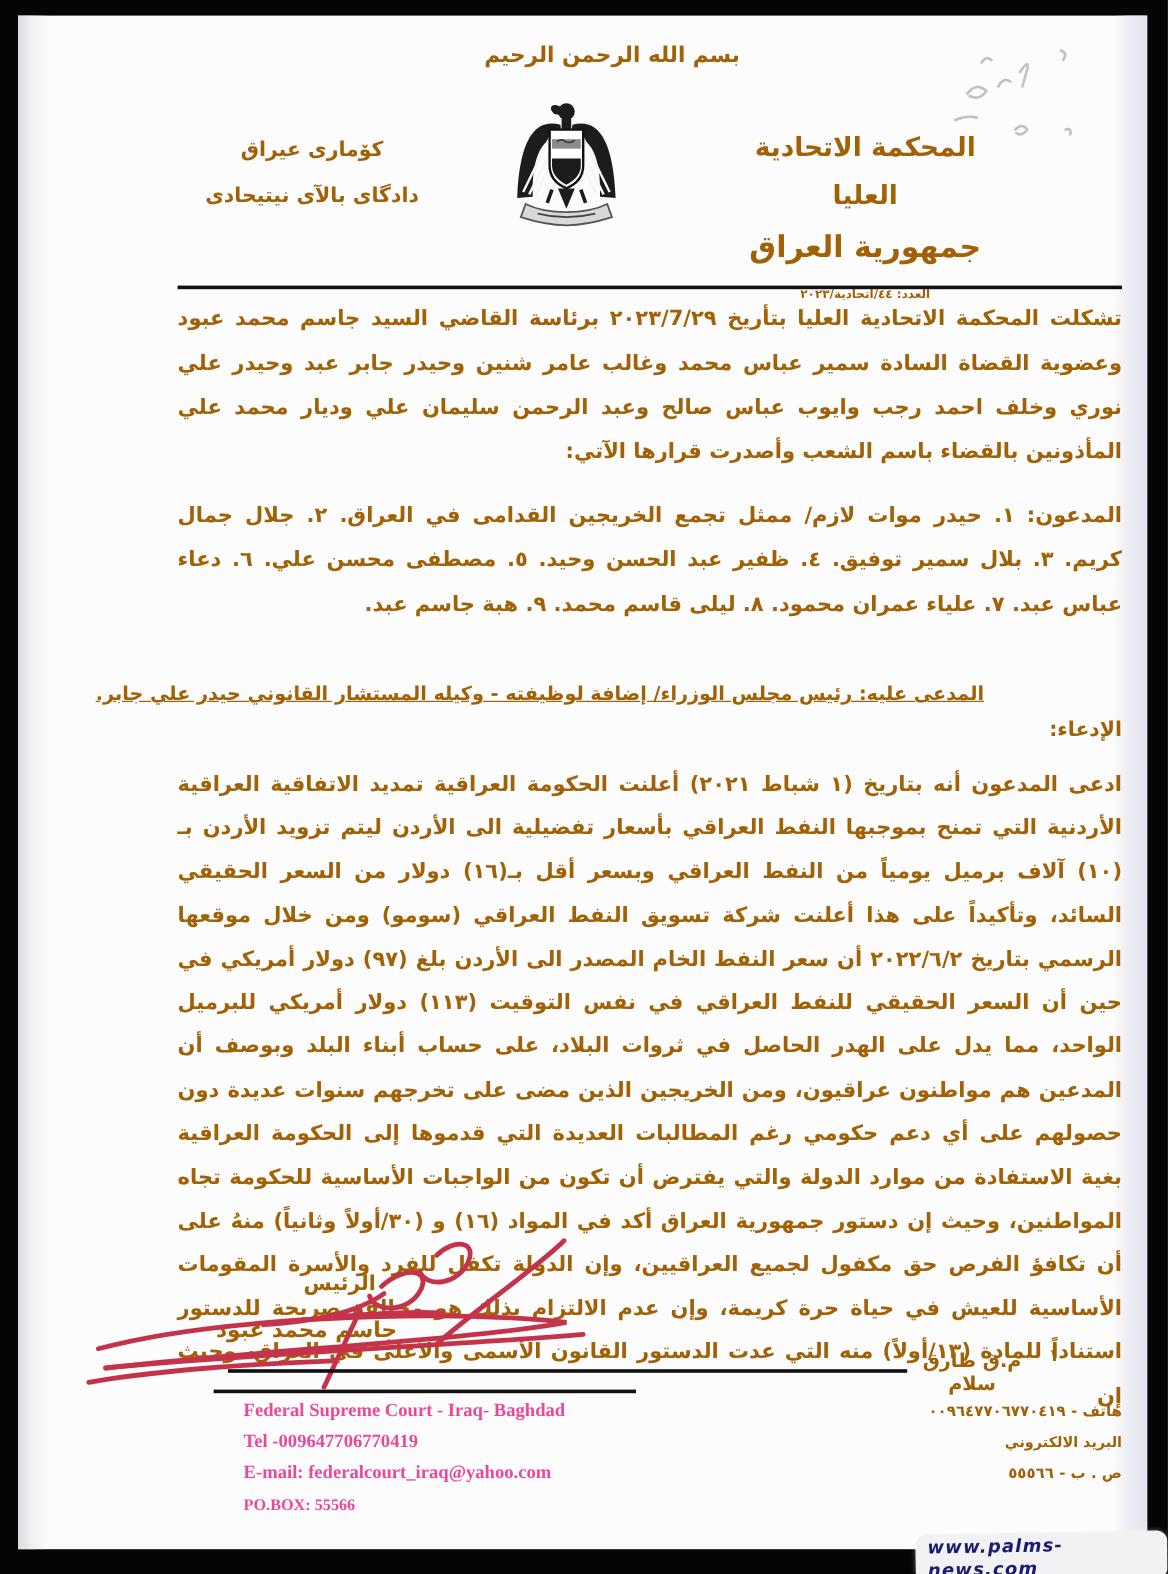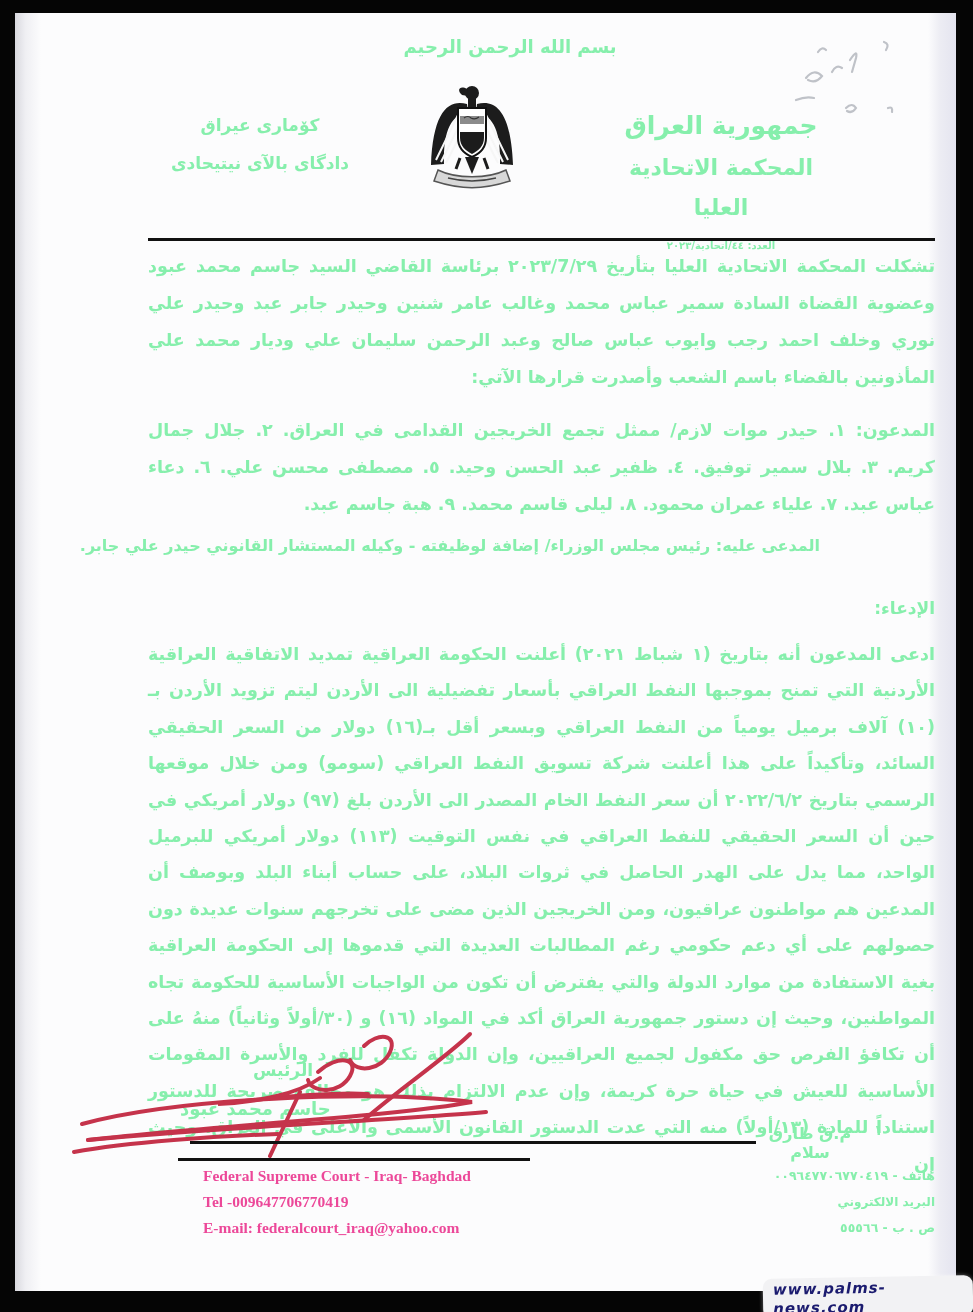--- a/index.html
+++ b/index.html
@@ -3,37 +3,37 @@
 <meta charset="utf-8">
 <style>
   html,body{margin:0;padding:0;background:#000;}
   #stage{position:relative;width:973px;height:1312px;background:#050505;overflow:hidden;
          font-family:"DejaVu Sans",sans-serif;}
   #doc{position:absolute;left:15px;top:13px;width:941px;height:1278px;background:#fcfcfd;}
   .edge-left{position:absolute;left:15px;top:13px;width:26px;height:1278px;
              background:linear-gradient(90deg,#d9d9df 0%,#efeff3 40%,rgba(255,255,255,0) 100%);}
   .edge-right{position:absolute;left:928px;top:13px;width:28px;height:1278px;
               background:linear-gradient(90deg,rgba(255,255,255,0) 0%,#ececf3 45%,#e4e4ef 100%);}
-  .ar{direction:rtl;unicode-bidi:plaintext;color:#86efac;font-weight:700;}
+  .ar{direction:rtl;unicode-bidi:plaintext;color:#a16207;font-weight:700;}
   .abs{position:absolute;}
   
   .basmala{left:388px;top:36px;width:244px;text-align:center;font-size:18px;}
   .hdr-right{left:600px;top:104px;width:242px;text-align:center;}
   .hdr-country{font-size:25px;line-height:44px;}
   .hdr-court{font-size:22px;line-height:40px;}
   .hdr-number{font-size:10px;line-height:36px;}
   .hdr-left{left:140px;top:110px;width:240px;text-align:center;}
   .kurd1{font-size:17px;line-height:30px;}
   .kurd2{font-size:17px;line-height:46px;}
   .rule-top{left:148px;top:238px;width:787px;height:3px;background:#111;}
   
   .para{left:148px;width:787px;text-align:justify;font-size:17.5px;line-height:37px;}
   .p-formation{top:248px;}
   .p-plaintiffs{top:412px;}
-  .p-defendant{left:148px;top:536px;width:672px;text-align:right;font-size:16px;white-space:nowrap;}
+  .p-defendant{left:148px;top:568px;width:672px;text-align:right;font-size:16px;white-space:nowrap;text-decoration:underline;}
   .p-claim-h{left:735px;top:598px;width:200px;text-align:right;font-size:17px;}
   .p-claim{top:636px;line-height:36.4px;}
   
   .sig-title{left:253px;top:1060px;font-size:17px;}
   .sig-name{left:180px;top:1098px;font-size:18px;}
   
   .f-rule1{left:190px;top:1141px;width:566px;height:2.5px;background:#111;}
   .f-clerk{left:752px;top:1124px;width:116px;text-align:center;font-size:16px;}
   .f-mark{left:874px;top:1122px;font-size:14px;}
   .f-rule2{left:178px;top:1158px;width:352px;height:2.5px;background:#111;}
@@ -96,22 +96,22 @@
 
       <path d="M45 85 L52 102 L59 85 Z" fill="#1c1c1c"></path>
       <path d="M40 86 L36 97 M64 86 L68 97" stroke="#1c1c1c" stroke-width="3"></path>
 
       <path d="M18 98 C36 107 68 107 86 98 L90 109 C62 118 42 118 14 109 Z" fill="#d8d8d8" stroke="#555" stroke-width="1.5"></path>
       <path d="M28 106 q24 6 48 0" stroke="#444" stroke-width="1.4" fill="none"></path>
     </g>
   </svg>
 
   <div class="abs hdr-right">
+    <div class="ar hdr-court">المحكمة الاتحادية العليا</div>
     <div class="ar hdr-country">جمهورية العراق</div>
-    <div class="ar hdr-court">المحكمة الاتحادية العليا</div>
     <div class="ar hdr-number">العدد: ٤٤/اتحادية/٢٠٢٣</div>
   </div>
 
   <div class="abs hdr-left">
     <div class="ar kurd1">كۆمارى عيراق</div>
     <div class="ar kurd2">دادگاى بالآى نيتيحادى</div>
   </div>
 
   <div class="abs rule-top"></div>
 
@@ -138,20 +138,21 @@
 
   <div class="abs ar f-mark">١</div>
   <div class="abs ar f-clerk">م.ق طارق سلام</div>
   <div class="abs f-rule1"></div>
   <div class="abs f-rule2"></div>
 
   <div class="abs f-en">
     <div>Federal Supreme Court - Iraq- Baghdad</div>
     <div>Tel  -009647706770419</div>
     <div>E-mail: federalcourt_iraq@yahoo.com</div>
+    <div class="small">PO.BOX: 55566</div>
   </div>
 
   <div class="abs f-ar">
     <div class="ar f-ar-l2">هاتف - ٠٠٩٦٤٧٧٠٦٧٧٠٤١٩</div>
     <div class="ar f-ar-l3">البريد الالكتروني</div>
     <div class="ar f-ar-l4">ص . ب - ٥٥٥٦٦</div>
   </div>
 
   <div class="abs watermark">
     <span>www.palms-news.com</span>

